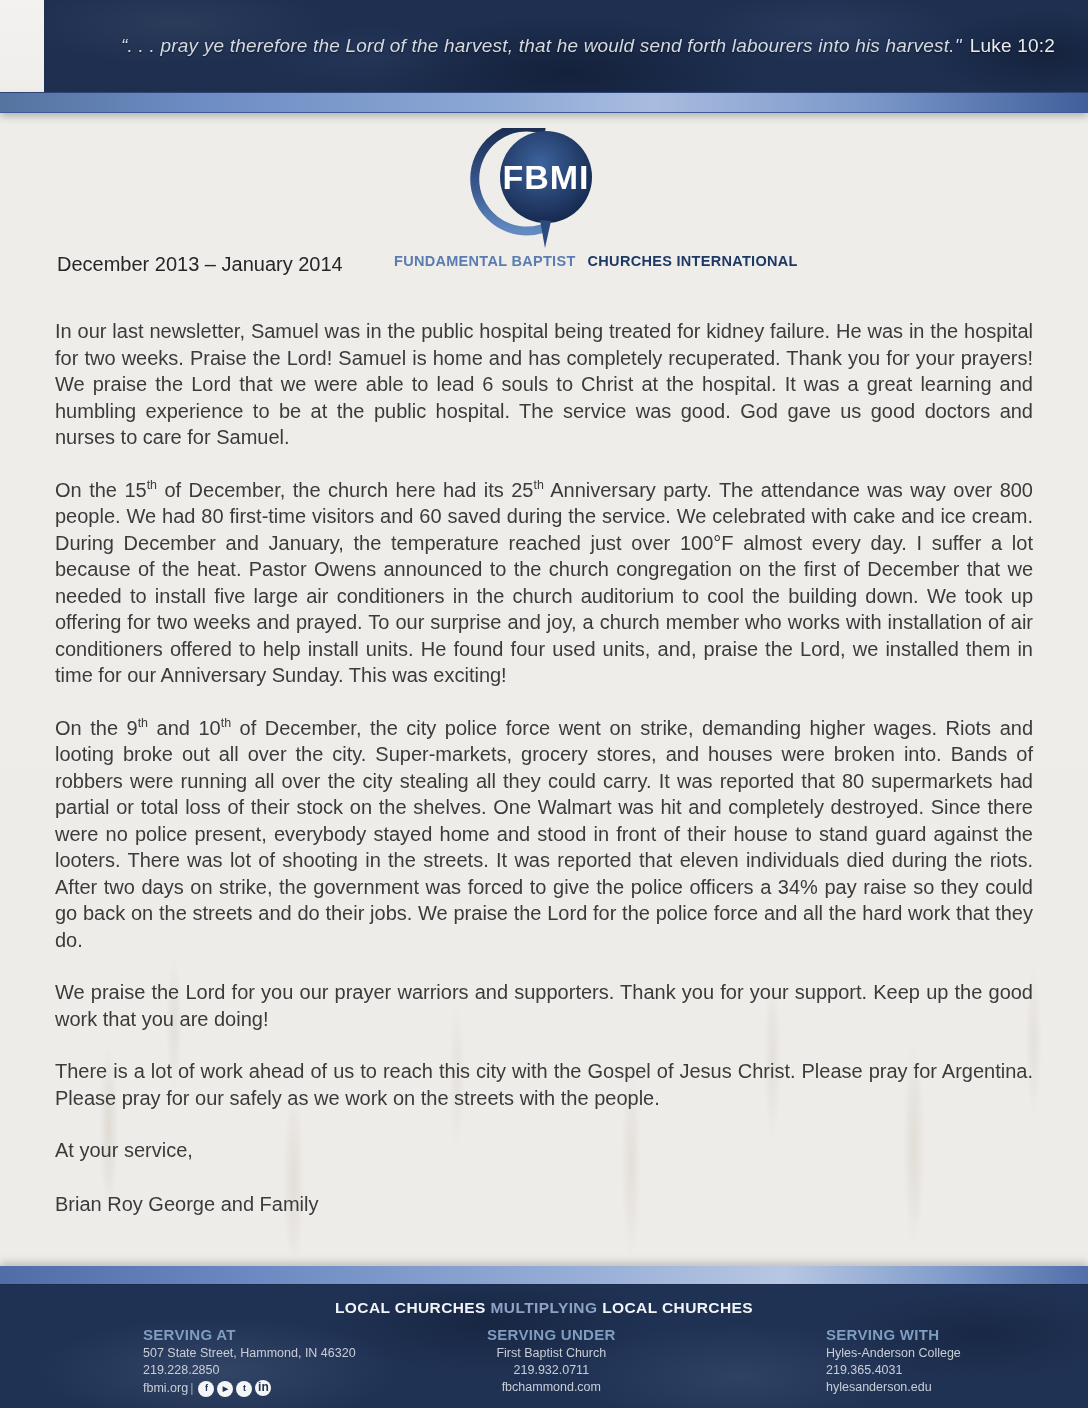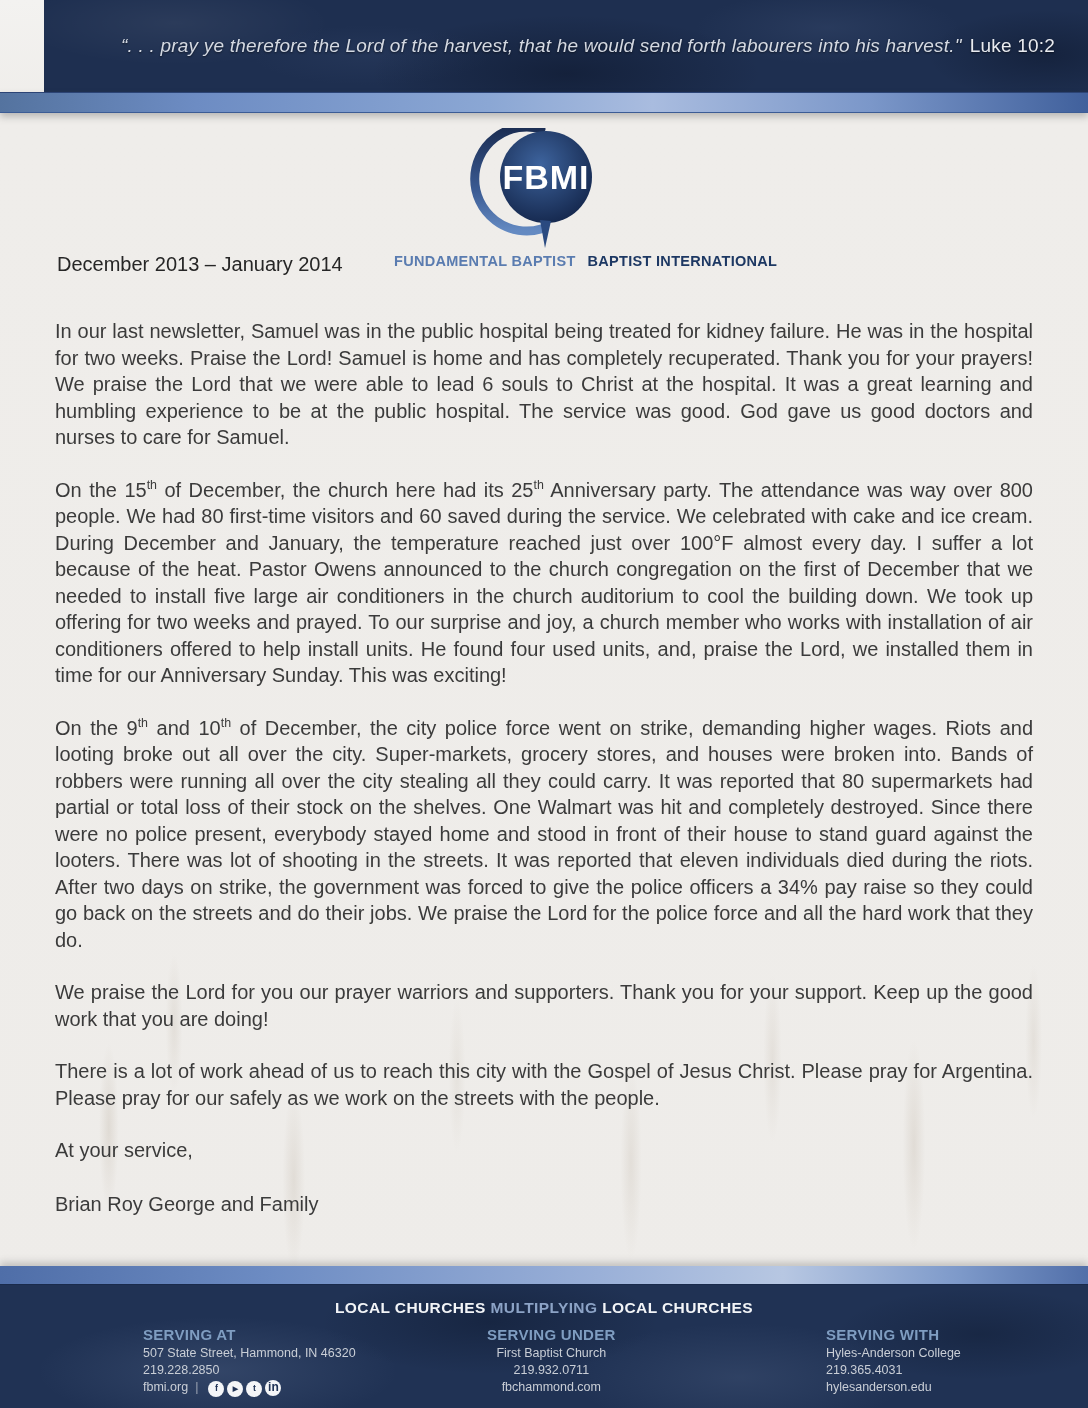--- a/index.html
+++ b/index.html
@@ -81,21 +81,21 @@
       radial-gradient(ellipse 280px 90px at 68% 75%, rgba(125,145,180,0.16), transparent 60%),
       radial-gradient(ellipse 220px 70px at 90% 40%, rgba(10,20,40,0.35), transparent 65%);
     color:#ccd1da;
     text-decoration:underline;
   }
   .footer-tagline { position:absolute; top:14px; width:100%; text-align:center; font-size:15.5px; font-weight:bold; letter-spacing:0.4px; color:#f2f4f7; }
   .footer-tagline .hl { color:#8ca3c6; }
   .f-col { position:absolute; top:41px; font-size:12.5px; line-height:17px; color:#c9ced6; }
   .f-col .f-head { font-size:15px; font-weight:bold; color:#7f9dc1; letter-spacing:0.3px; margin-bottom:2px; }
   .f-col-1 { left:143px; } .f-col-2 { left:487px;text-align:center; } .f-col-3 { left:826px; }
-  .site-row { display:flex; align-items:center; gap:5px; }
+  .site-row { display:flex; align-items:flex-end; }
   .sep { color:#9aa3b2; margin:0 2px; }
   .soc {
     display:inline-flex; width:16px; height:16px; border-radius:50%; background:#f4f5f7;
     color:#203254; font-size:9px; font-weight:bold; align-items:center; justify-content:center;
     font-family:"Liberation Sans", sans-serif; cursor:pointer;
   }
   .soc.yt { font-size:7px; }
   .soc.in { font-size:12px; }
 </style>
 </head>
@@ -123,21 +123,21 @@
           <stop offset="60%" stop-color="#3a5a92"></stop>
           <stop offset="100%" stop-color="#648ac2"></stop>
         </linearGradient>
       </defs>
       <path d="M147 1 A 52 52 0 1 0 147 101" fill="none" stroke="url(#crescGrad)" stroke-width="9" stroke-linecap="round"></path>
       <circle cx="152" cy="49" r="46" fill="url(#sphereGrad)"></circle>
       <path d="M146 92 L151 120 L157 93 Z" fill="#2a4a80"></path>
       <text x="152" y="61" text-anchor="middle" font-family="Liberation Sans, sans-serif" font-size="34" font-weight="bold" fill="#ffffff" letter-spacing="1">FBMI</text>
     </svg>
     <div class="logo-text">
-      <span class="lt-left">FUNDAMENTAL BAPTIST</span><span class="lt-right">BAPTIST INTERNATIONAL</span>
+      <span class="lt-left">FUNDAMENTAL BAPTIST</span><span class="lt-right">CHURCHES INTERNATIONAL</span>
     </div>
   </div>
 
   <div class="date-line">December 2013 – January 2014</div>
 
   <div class="wheat"></div>
 
   <div class="letter-body">
 
   <p><span>In our last newsletter, Samuel was in the public hospital being treated for kidney failure.  He was in the hospital for two weeks.  Praise the Lord! Samuel is home and has completely recuperated. Thank you for your prayers! We praise the Lord that we were able to lead 6 souls to Christ at the hospital.  It was a great learning and humbling experience to be at the public hospital.  The service was good.  God gave us good doctors and nurses to care for Samuel.</span></p>

